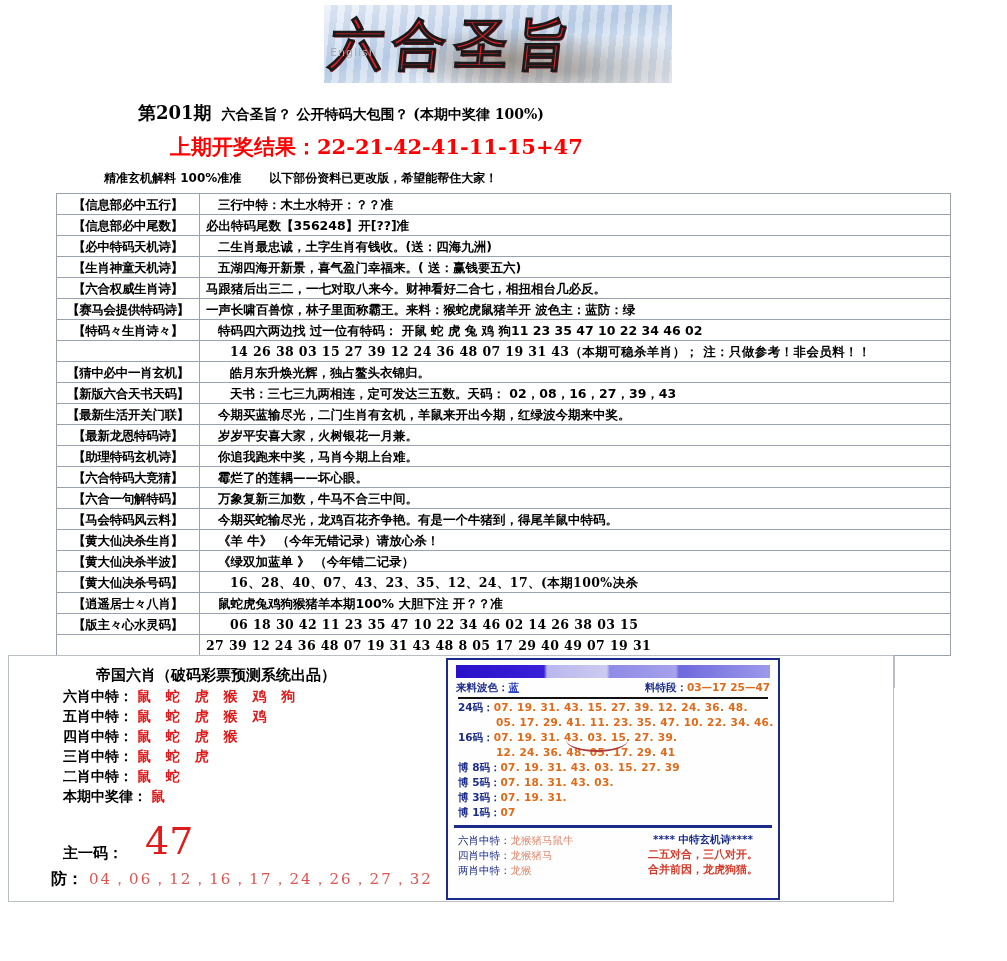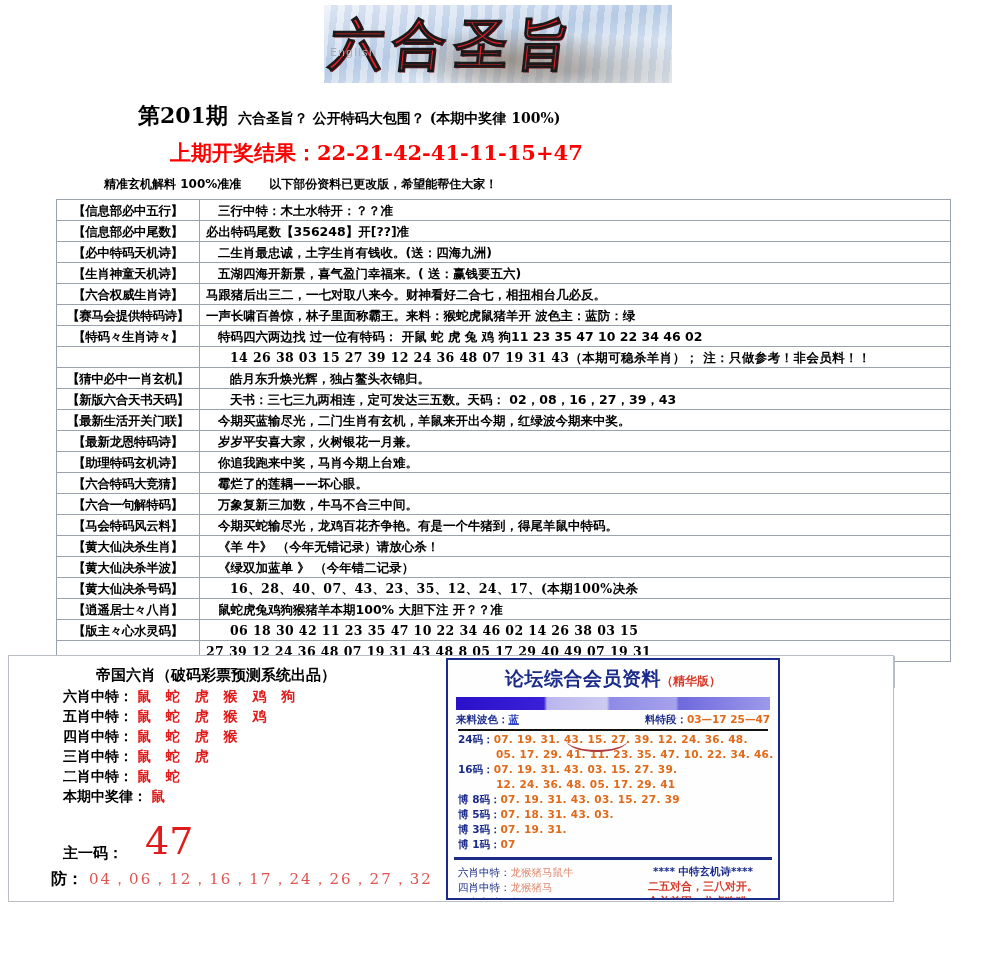--- a/index.html
+++ b/index.html
@@ -45,21 +45,21 @@
     font-size:11px;color:#a9aeb4;letter-spacing:1px;
     font-family:"DejaVu Sans","Liberation Sans",sans-serif;
   }
 
   
   #line-issue{
     margin:6px 0 0 0;padding-left:138px;
     font-family:"DejaVu Serif","Liberation Serif",serif;
     font-size:15px;font-weight:bold;color:#000;white-space:nowrap;
   }
-  #line-issue .num{font-size:22px;}
+  #line-issue .num{font-size:18px;}
   #line-issue .sub{font-size:14px;font-weight:bold;margin-left:10px;}
 
   #line-result{
     margin:8px 0 0 0;padding-left:170px;
     font-family:"DejaVu Serif","Liberation Serif",serif;
     font-size:21px;font-weight:bold;color:#ff0000;white-space:nowrap;
     letter-spacing:0px;
   }
 
   #line-note{
@@ -342,23 +342,20 @@
     <div id="main-code-row">
       <span class="lab">主一码：</span><span class="val">47</span>
     </div>
 
     <div id="fang-row">
       <span class="lab">防：</span><span class="val">04，06，12，16，17，24，26，27，32</span>
     </div>
   </div>
 
   <div id="member-box">
-    <div id="mb-title">
-      <span class="t1">论坛综合会员资料</span><span class="t2">（精华版）</span>
-    </div>
     <div id="mb-bar"></div>
     <div id="mb-sub">
       <span>
         <span class="k">来料波色：</span><span class="v">蓝</span>
       </span>
       <span>
         <span class="k">料特段：</span><span class="v2">03—17  25—47</span>
       </span>
     </div>
     <div id="mb-rule"></div>

